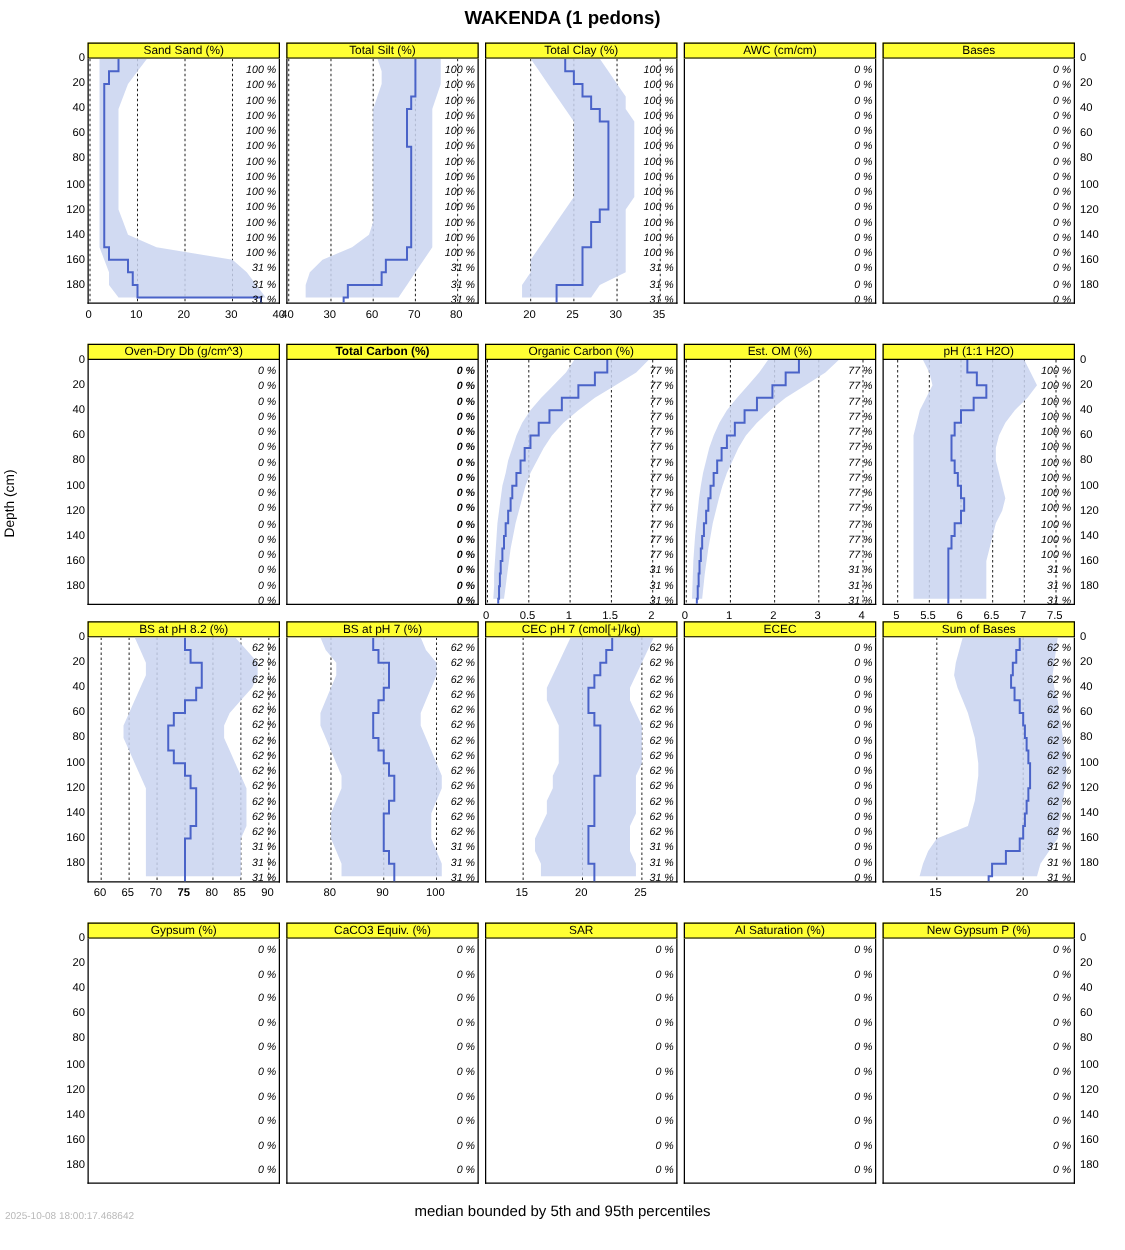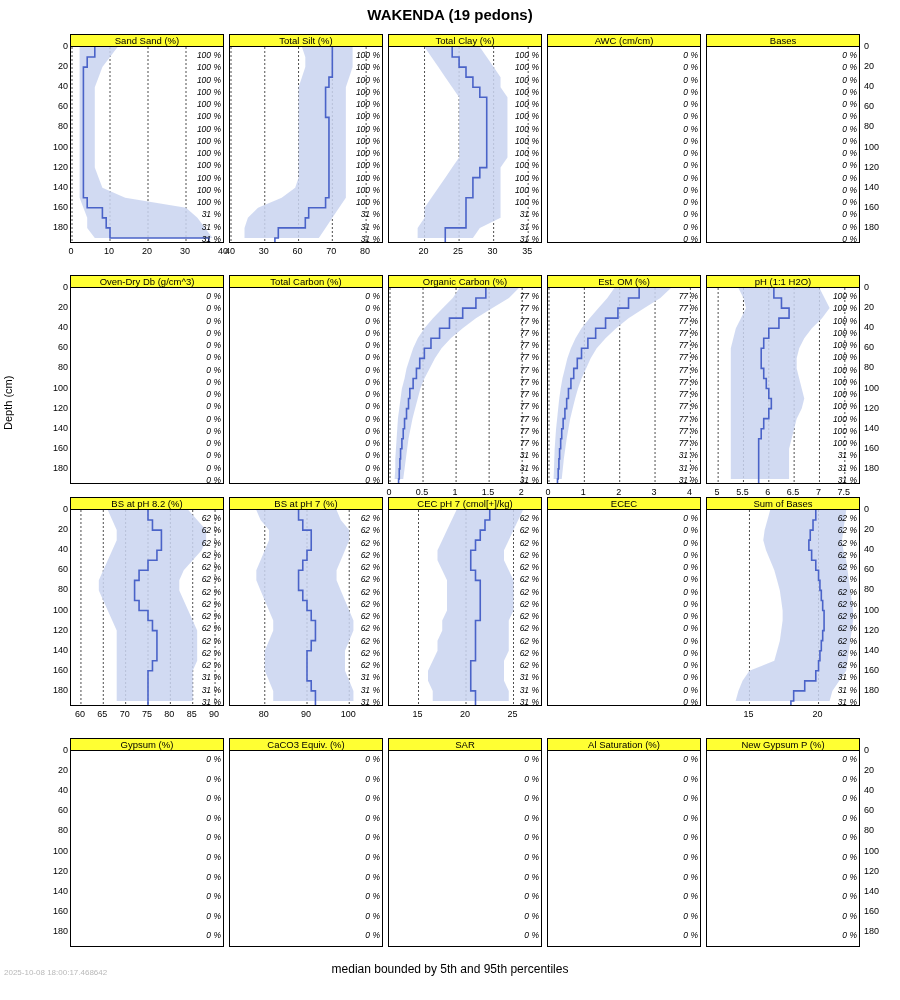--- a/index.html
+++ b/index.html
@@ -49,21 +49,21 @@
   .xticks{position:absolute;left:0;font-size:9px;}
   .xtick{position:absolute;text-align:center;width:30px;margin-left:-15px;}
   .yticks{position:absolute;font-size:9px;}
   .ytick{position:absolute;white-space:nowrap;}
   .ytick.left{text-align:right;width:26px;margin-left:-28px;}
   .ytick.right{text-align:left;width:26px;margin-left:4px;}
 </style>
 </head>
 <body>
 
-<div id="title">WAKENDA (19 pedons)</div>
+<div id="title">WAKENDA (1 pedons)</div>
 <div id="ylabel">Depth (cm)</div>
 <div id="chart-root">
     <div class="row" style="top: 34px;">
       <div class="panel" style="left: 70px; width: 154px; height: 209px;">
         <div class="ptitle">Sand Sand (%)</div>
         <div class="plotbox" style="width: 154px; height: 196px;">
           <svg width="154" height="196">
             <line x1="1" x2="1" y1="0" y2="196" stroke="#000" stroke-width="0.7" stroke-dasharray="2,2"></line>
             <line x1="39" x2="39" y1="0" y2="196" stroke="#000" stroke-width="0.7" stroke-dasharray="2,2"></line>
             <line x1="77" x2="77" y1="0" y2="196" stroke="#000" stroke-width="0.7" stroke-dasharray="2,2"></line>
@@ -254,21 +254,21 @@
           <div class="pct" style="top: 101px;">0 %</div>
           <div class="pct" style="top: 113.25px;">0 %</div>
           <div class="pct" style="top: 125.5px;">0 %</div>
           <div class="pct" style="top: 137.75px;">0 %</div>
           <div class="pct" style="top: 150px;">0 %</div>
           <div class="pct" style="top: 162.25px;">0 %</div>
           <div class="pct" style="top: 174.5px;">0 %</div>
           <div class="pct" style="top: 186.75px;">0 %</div>
         </div>
       </div>
-      <div class="panel" style="left: 229px; width: 154px; height: 209px;">
+      <div class="panel" style="left: 229px; width: 154px; height: 209px; font-weight: bold;">
         <div class="ptitle">Total Carbon (%)</div>
         <div class="plotbox" style="width: 154px; height: 196px;">
           <svg width="154" height="196"></svg>
           <div class="pct" style="top: 3px;">0 %</div>
           <div class="pct" style="top: 15.25px;">0 %</div>
           <div class="pct" style="top: 27.5px;">0 %</div>
           <div class="pct" style="top: 39.75px;">0 %</div>
           <div class="pct" style="top: 52px;">0 %</div>
           <div class="pct" style="top: 64.25px;">0 %</div>
           <div class="pct" style="top: 76.5px;">0 %</div>
@@ -451,21 +451,21 @@
           <div class="pct" style="top: 150px;">62 %</div>
           <div class="pct" style="top: 162.25px;">31 %</div>
           <div class="pct" style="top: 174.5px;">31 %</div>
           <div class="pct" style="top: 186.75px;">31 %</div>
         </div>
       </div>
       <div class="xticks" style="top: 212px; left: 70px; width: 154px; position: absolute;">
         <div class="xtick" style="left: 9.94118px;">60</div>
         <div class="xtick" style="left: 32.2941px;">65</div>
         <div class="xtick" style="left: 54.6471px;">70</div>
-        <div class="xtick" style="left: 77px;">75</div>
+        <div class="xtick" style="left: 77px; font-weight: bold;">75</div>
         <div class="xtick" style="left: 99.3529px;">80</div>
         <div class="xtick" style="left: 121.706px;">85</div>
         <div class="xtick" style="left: 144.059px;">90</div>
       </div>
       <div class="panel" style="left: 229px; width: 154px; height: 209px;">
         <div class="ptitle">BS at pH 7 (%)</div>
         <div class="plotbox" style="width: 154px; height: 196px;">
           <svg width="154" height="196">
             <line x1="34.77777777777778" x2="34.77777777777778" y1="0" y2="196" stroke="#000" stroke-width="0.7" stroke-dasharray="2,2"></line>
             <line x1="77" x2="77" y1="0" y2="196" stroke="#000" stroke-width="0.7" stroke-dasharray="2,2"></line>

